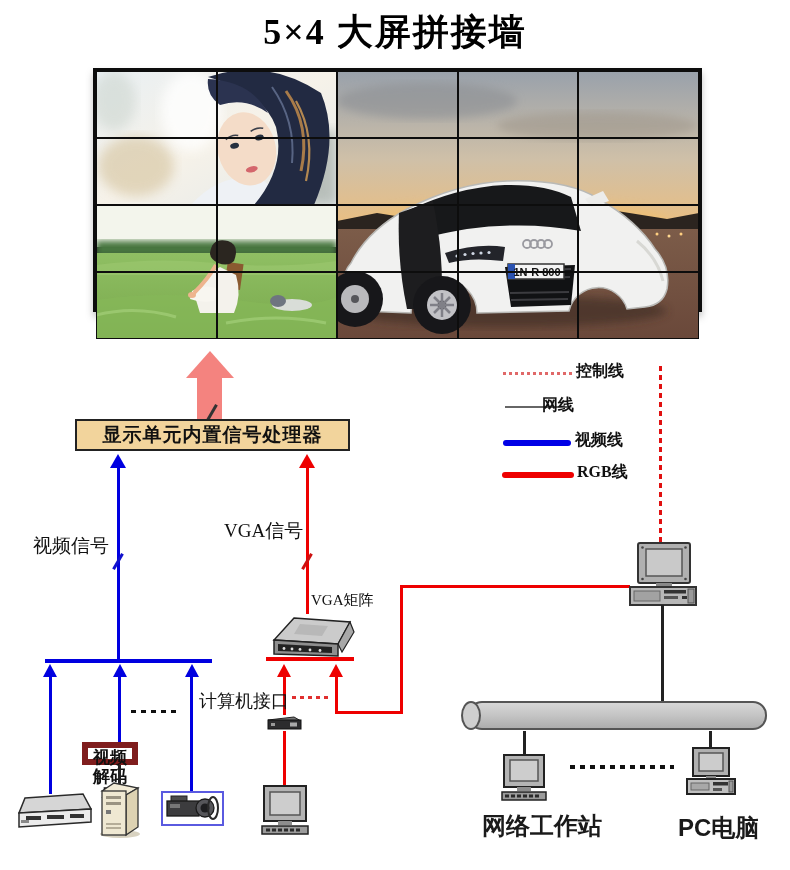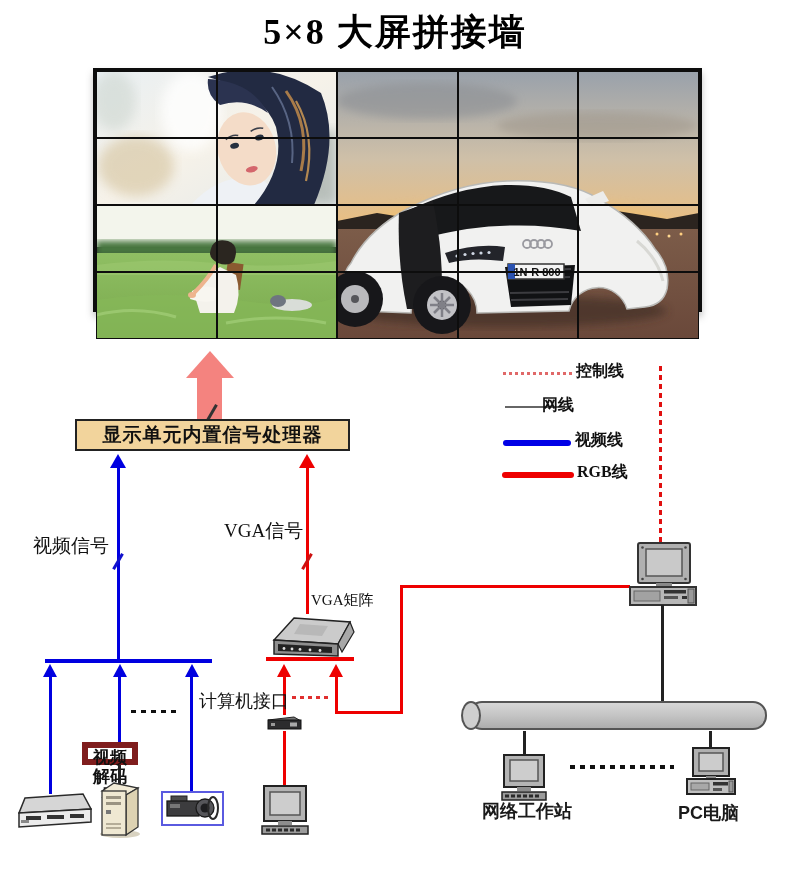--- a/index.html
+++ b/index.html
@@ -34,30 +34,30 @@
       border:2px solid #222;box-sizing:border-box;text-align:center;line-height:27px;
       font-size:19px;font-weight:bold;color:#111;letter-spacing:1px;
       font-family:"Liberation Sans",sans-serif;}
   .legendLabel{font-size:16px;font-weight:bold;color:#111;font-family:"Liberation Serif",serif;}
   .sigLabel{font-size:19px;font-family:"Liberation Serif",serif;color:#111;}
   #decoderBox{left:82px;top:742px;width:56px;height:23px;background:#fff;border:6px solid #7f1d1d;
       box-sizing:border-box;text-align:center;line-height:19px;font-size:17px;font-weight:bold;color:#111;}
   #cameraBox{left:161px;top:791px;width:63px;height:35px;background:#fff;border:2px solid #5a5ae0;
       box-sizing:border-box;}
   #lcdLabel{left:702px;top:543px;width:86px;font-size:15px;font-weight:bold;color:#222;line-height:1.5;}
-  .deviceLabel{font-size:18px;font-weight:bold;color:#1a1a1a;}
+  .deviceLabel{font-size:24px;font-weight:bold;color:#1a1a1a;margin-top:11px;}
   #lanText{left:457px;top:702px;width:313px;text-align:center;font-size:25px;font-weight:bold;color:#111;letter-spacing:1px;}
   .slash{width:18px;height:3px;transform:rotate(-60deg);}
 </style>
 </head>
 <body>
 
 <div id="canvas">
 
-  <div id="title" class="abs">5×8 大屏拼接墙</div>
+  <div id="title" class="abs">5×4 大屏拼接墙</div>
 
   <div id="wall" class="abs">
 
     <div class="scene" style="left:0;top:0;width:241px;height:134px;">
       <svg width="241" height="134" viewBox="0 0 241 134">
         <defs>
           <linearGradient id="pbg" x1="0" y1="0" x2="1" y2="1">
             <stop offset="0" stop-color="#e9eff3"></stop>
               <stop offset="0.5" stop-color="#f6f2e9"></stop>
               <stop offset="1" stop-color="#e3e8e9"></stop>

